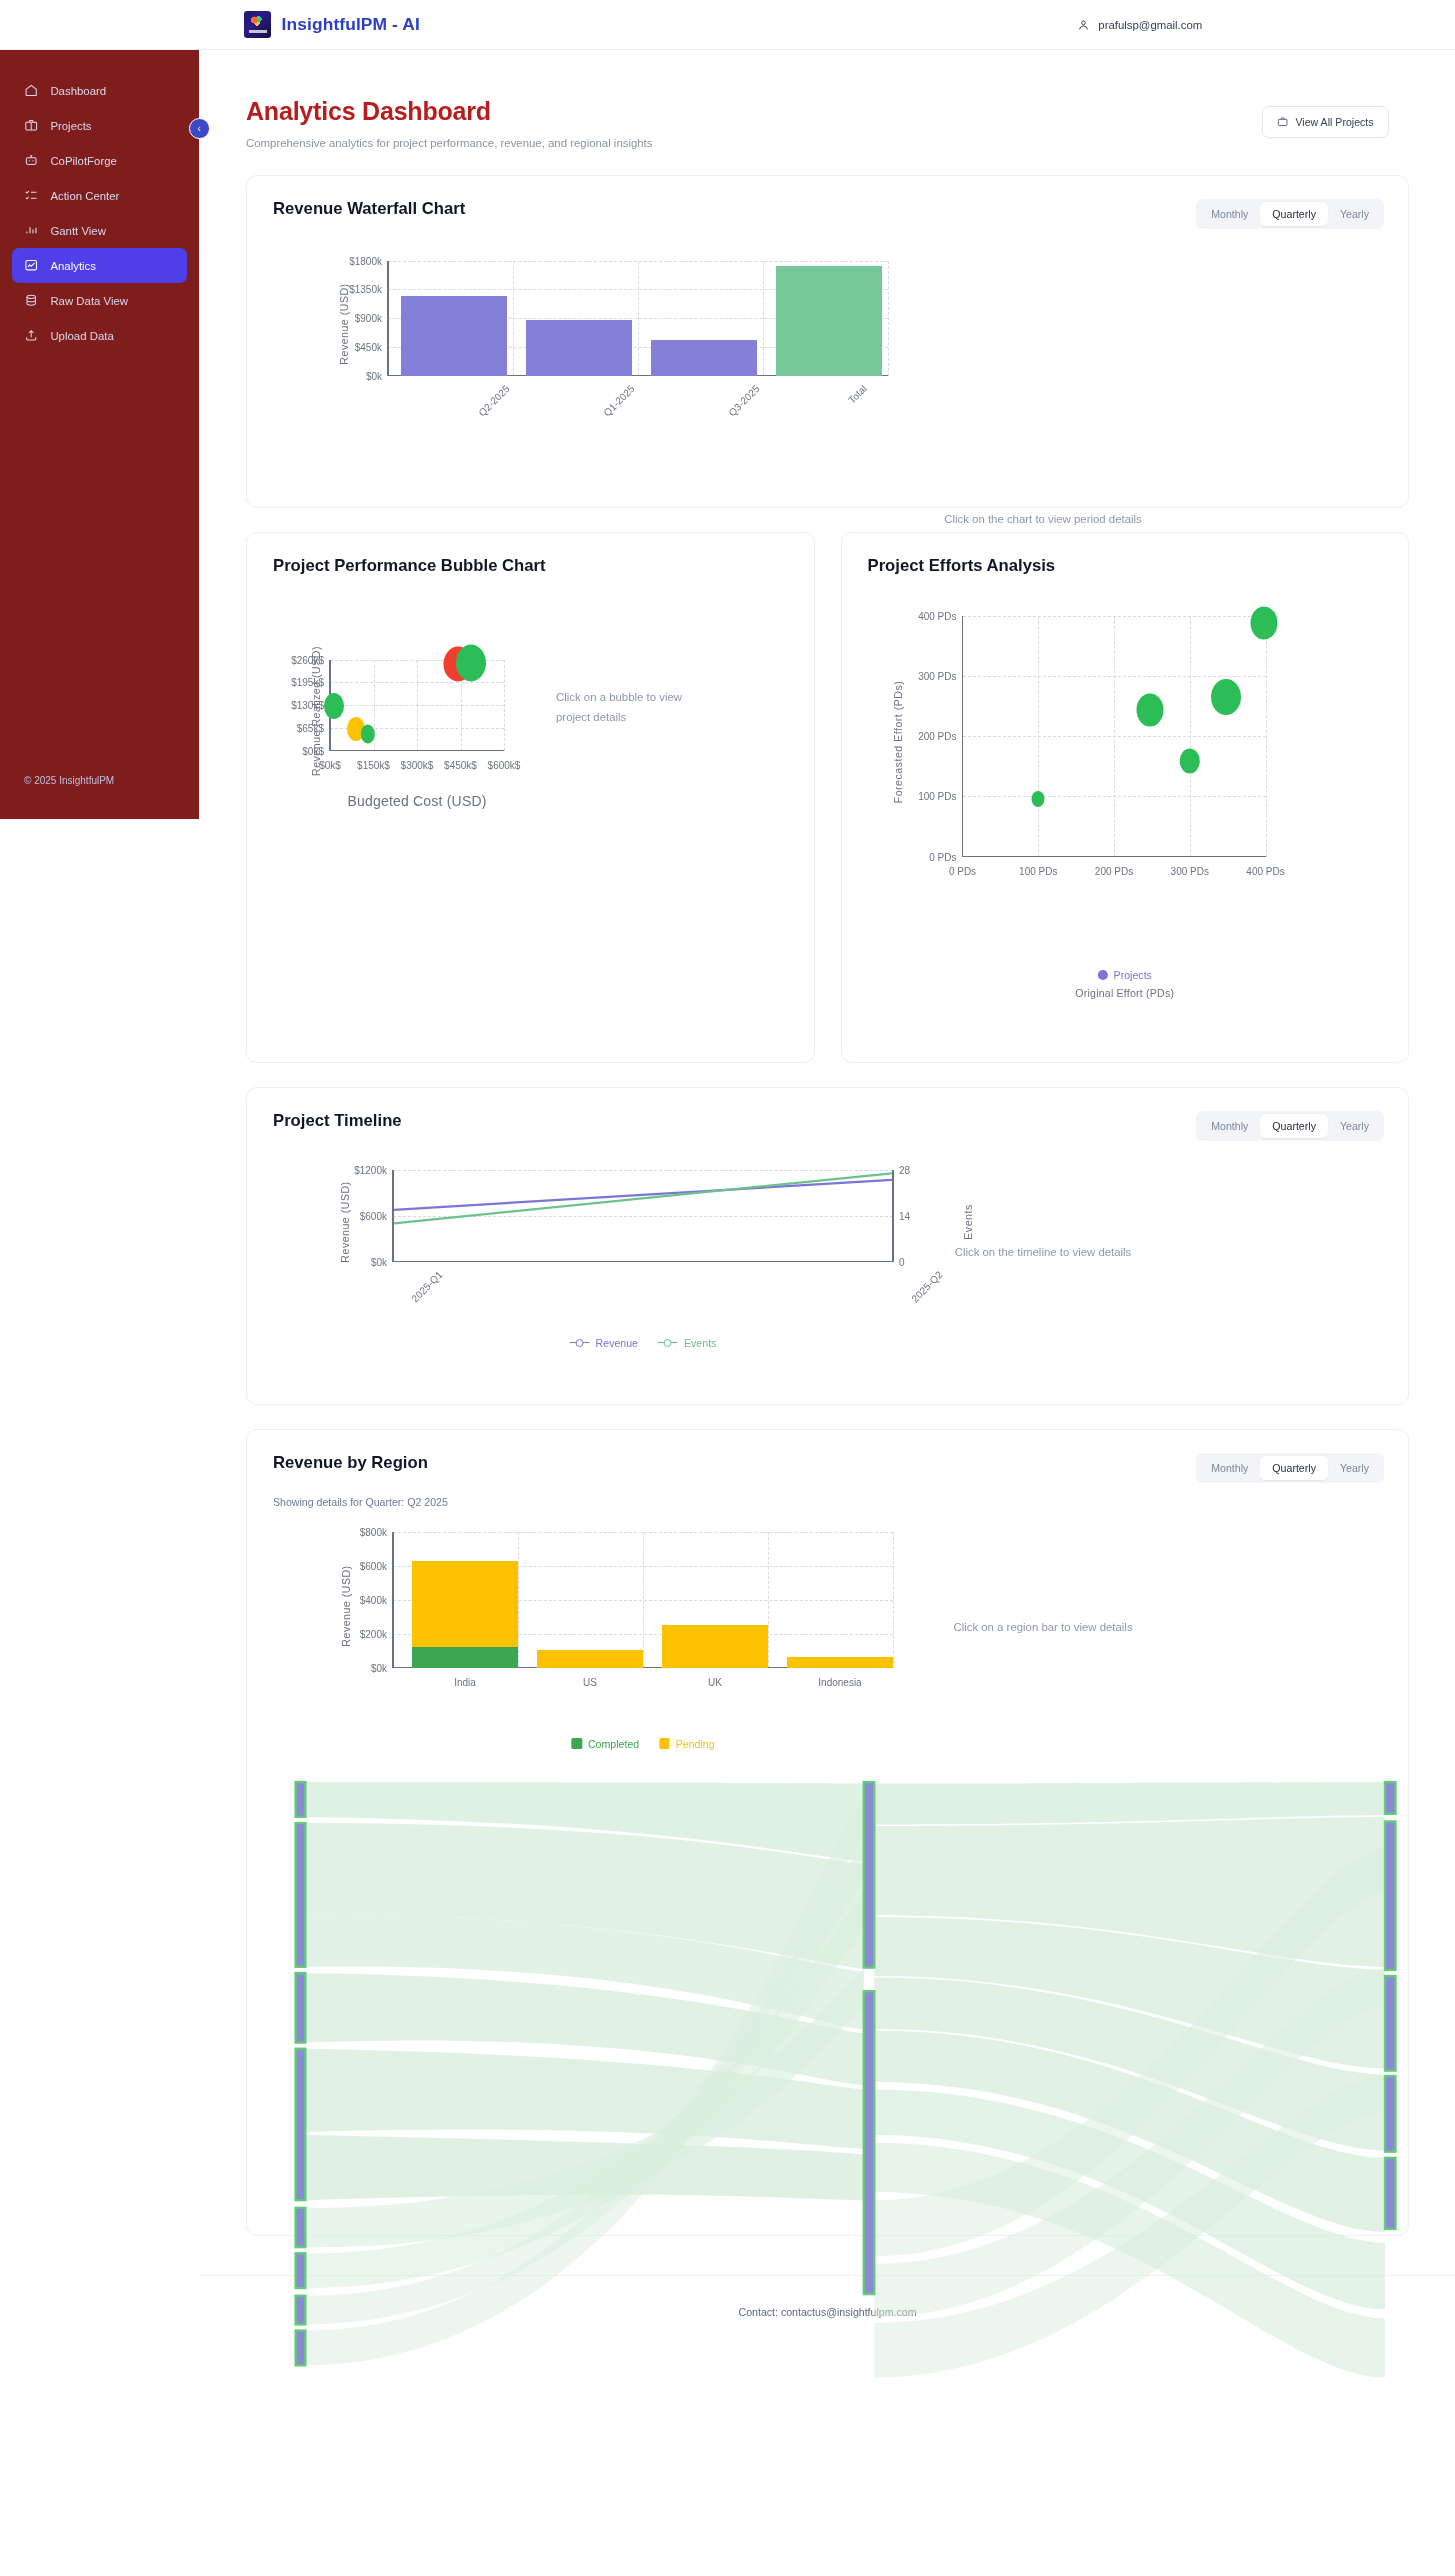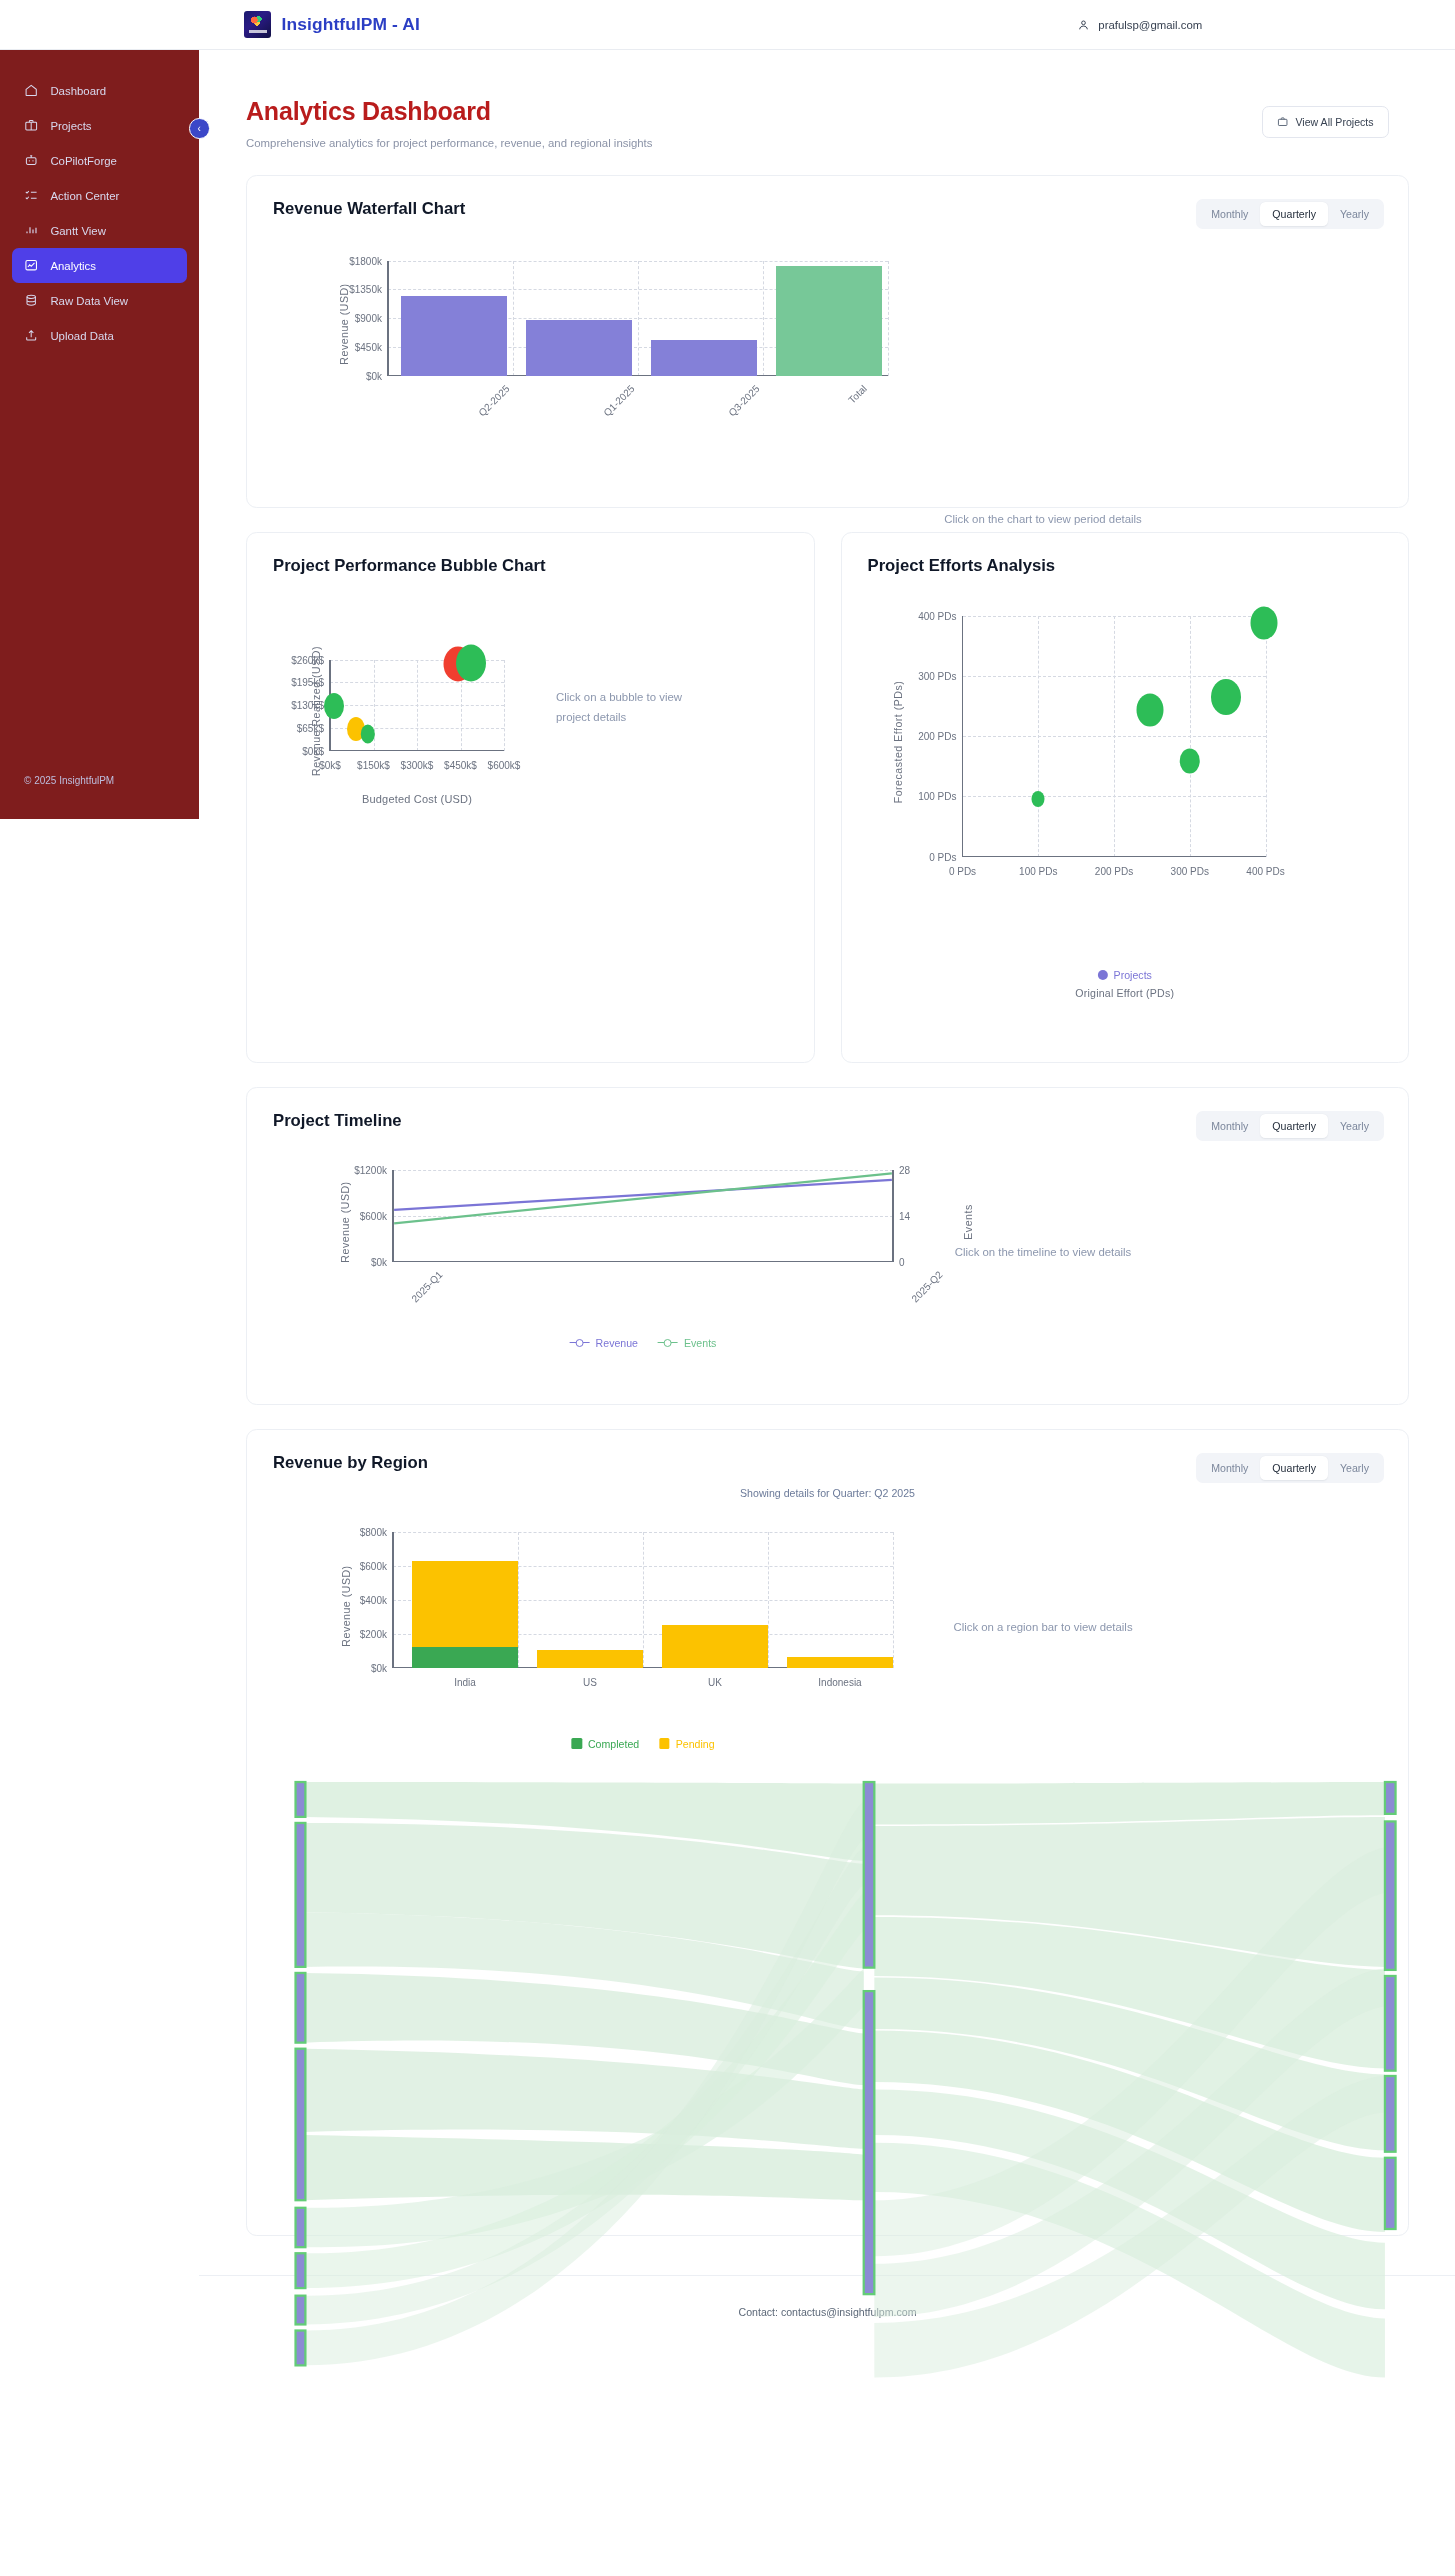--- a/index.html
+++ b/index.html
@@ -85,21 +85,21 @@
     margin-top: 9px;
   }
 
   
   .card {
     background: #fff; border: 0.8px solid #eceff4; border-radius: 10.6px;
     margin: 0 47px 0 47px; position: relative;
   }
   .card-pad { padding: 23px 26px 21px 26px; }
   .card-title { font-size: 16.7px; font-weight: 700; color: #101828; }
-  .card-sub { margin-top: 14px; font-size: 10.6px; color: #6b7a99; text-align: center; }
+  .card-sub { margin-top: 23px; font-size: 10.6px; color: #6b7a99; }
 
   .seg {
     position: absolute; right: 24px; top: 23px;
     display: flex; background: #f2f4f8; border-radius: 6.8px; padding: 3px;
   }
   .seg-btn {
     font-size: 10.6px; color: #7c879c; padding: 6px 12px; border-radius: 5.3px;
     cursor: pointer; background: transparent; border: none;
     font-family: "Liberation Sans", sans-serif;
   }
@@ -127,21 +127,21 @@
   .xtick-rot {
     position: absolute; top: 100%; margin-top: 7.6px;
     font-size: 10px; color: #6b7280; white-space: nowrap;
     transform: rotate(-45deg); transform-origin: right top;
   }
   .axis-title-y {
     position: absolute; transform: rotate(-90deg); transform-origin: center;
     font-size: 10.6px; color: #6b7280; white-space: nowrap; letter-spacing:0.5px;
   }
   .axis-title-x {
-    position: absolute; font-size: 11px; color: #6b7280; white-space: nowrap;
+    position: absolute; font-size: 14px; color: #6b7280; white-space: nowrap;
     transform: translateX(-50%); letter-spacing:0.2px;
   }
   .bar { position: absolute; bottom: 0; }
   .bubble { position: absolute; border-radius: 50%; transform: translate(-50%,-50%); }
   .legend-row { display:flex; align-items:center; justify-content:center; gap:20px; }
   .legend-item { display:flex; align-items:center; gap:6px; font-size:10.6px; }
   .legend-dot { width: 10px; height: 10px; border-radius: 50%; display:block; }
   .legend-sq { width: 10.6px; height: 10.6px; border-radius: 1.5px; display:block; }
   .legend-line { width: 20px; height: 0; border-top: 1.5px solid currentColor; position:relative; }
   .legend-line::after{

